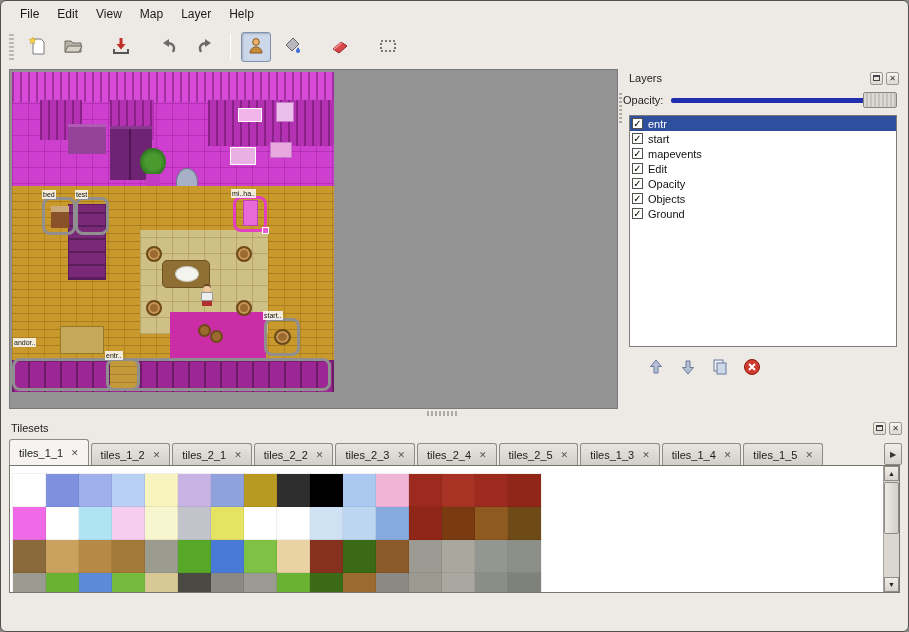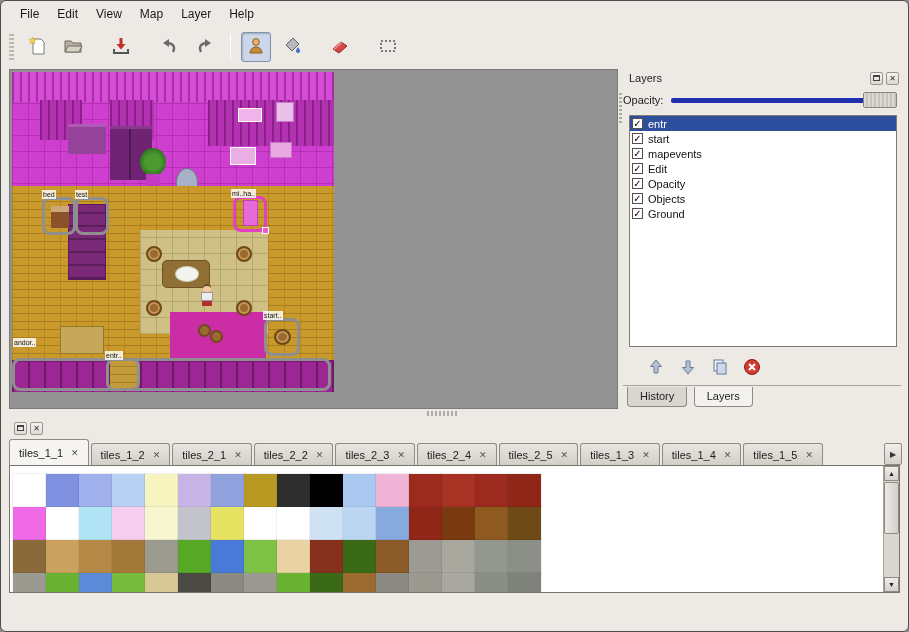--- a/index.html
+++ b/index.html
@@ -294,28 +294,25 @@
               <rect x="7" y="6" width="9" height="11" fill="#cdd8ea" stroke="#6a7a9a"></rect>
             </svg></span>
       </button>
       <button class="action-btn">
         <span><svg width="20" height="20" viewBox="0 0 20 20">
               <circle cx="10" cy="10" r="7.5" fill="#d23a2e" stroke="#8a1a10"></circle>
               <path d="M7 7l6 6M13 7l-6 6" stroke="#fff" stroke-width="2"></path>
             </svg></span>
       </button>
     </div>
-    <div class="dock-tabs">
-      <span class="dock-tab">History</span>
-      <span class="dock-tab active">Layers</span>
-    </div>
   </div>
 
   <div class="tilesets-dock">
     <div class="ts-header">
+      <span class="ts-title">Tilesets</span>
       <button class="win-btn">
           <span class="float-glyph"></span>
         </button>
       <button class="win-btn">
           <span>✕</span>
         </button>
     </div>
     <div class="ts-tabbar" id="tileset-tabs">
         <span class="ts-tab active">
           <span>tiles_1_1</span>

